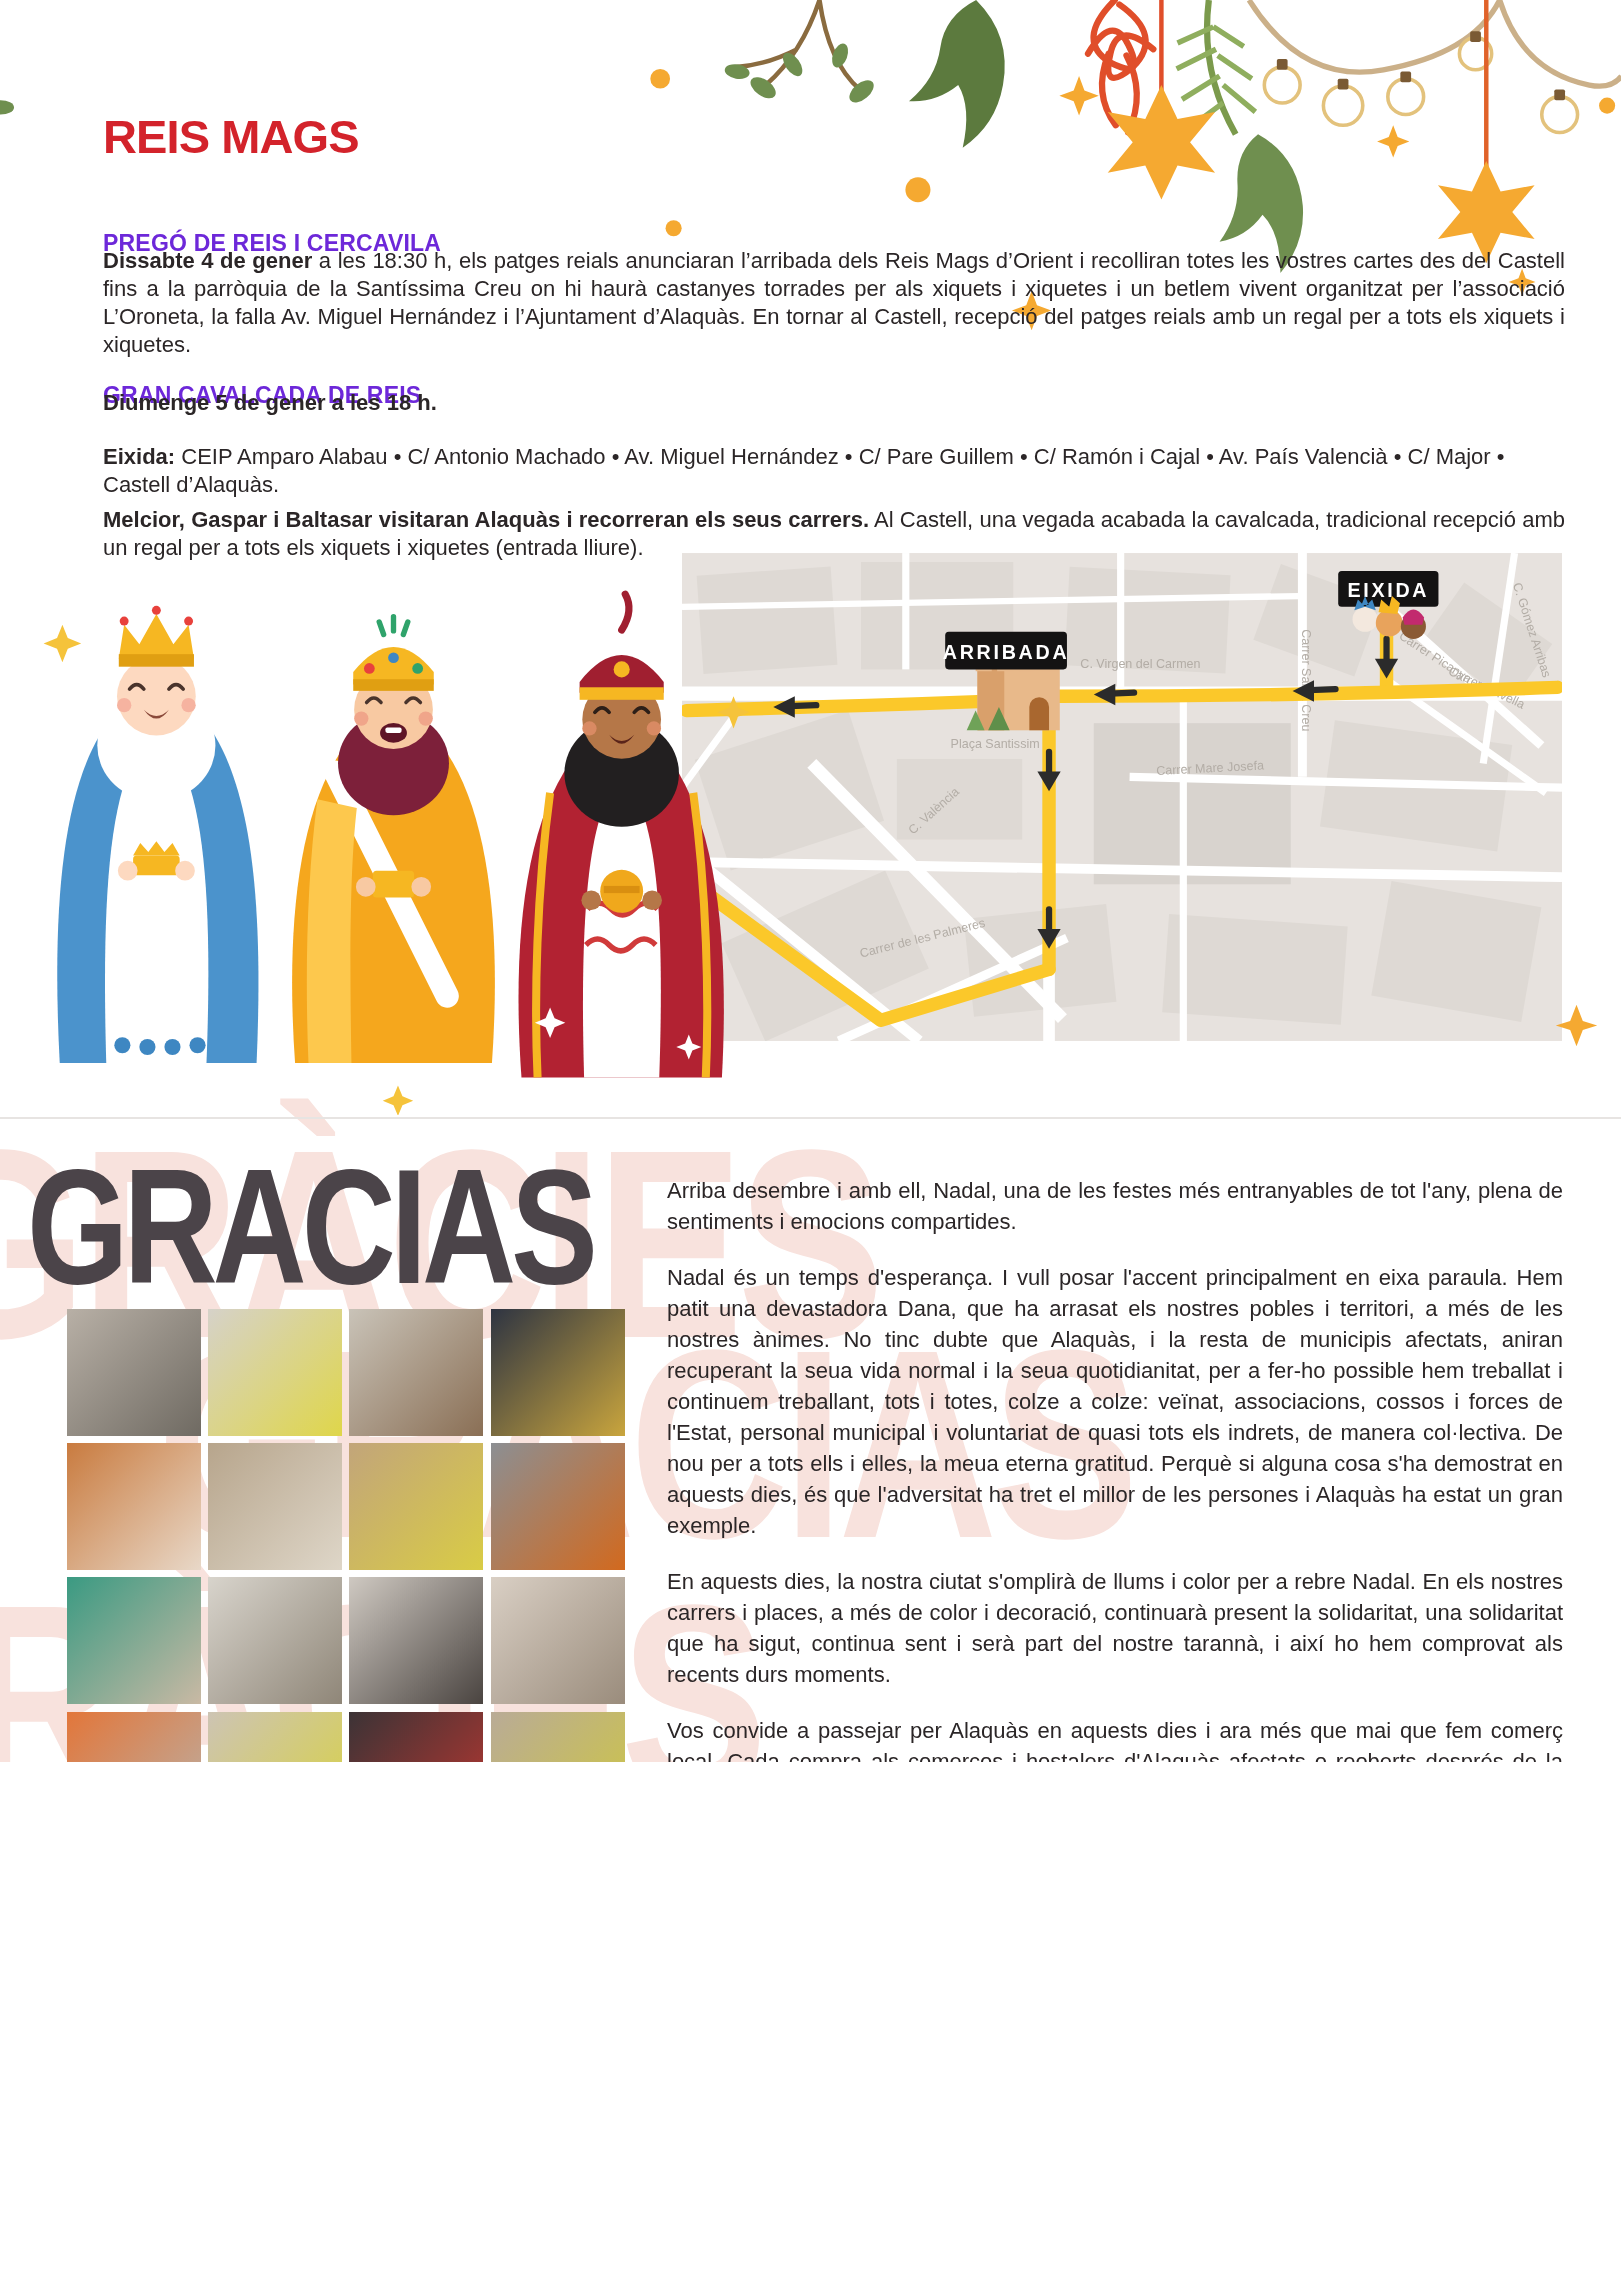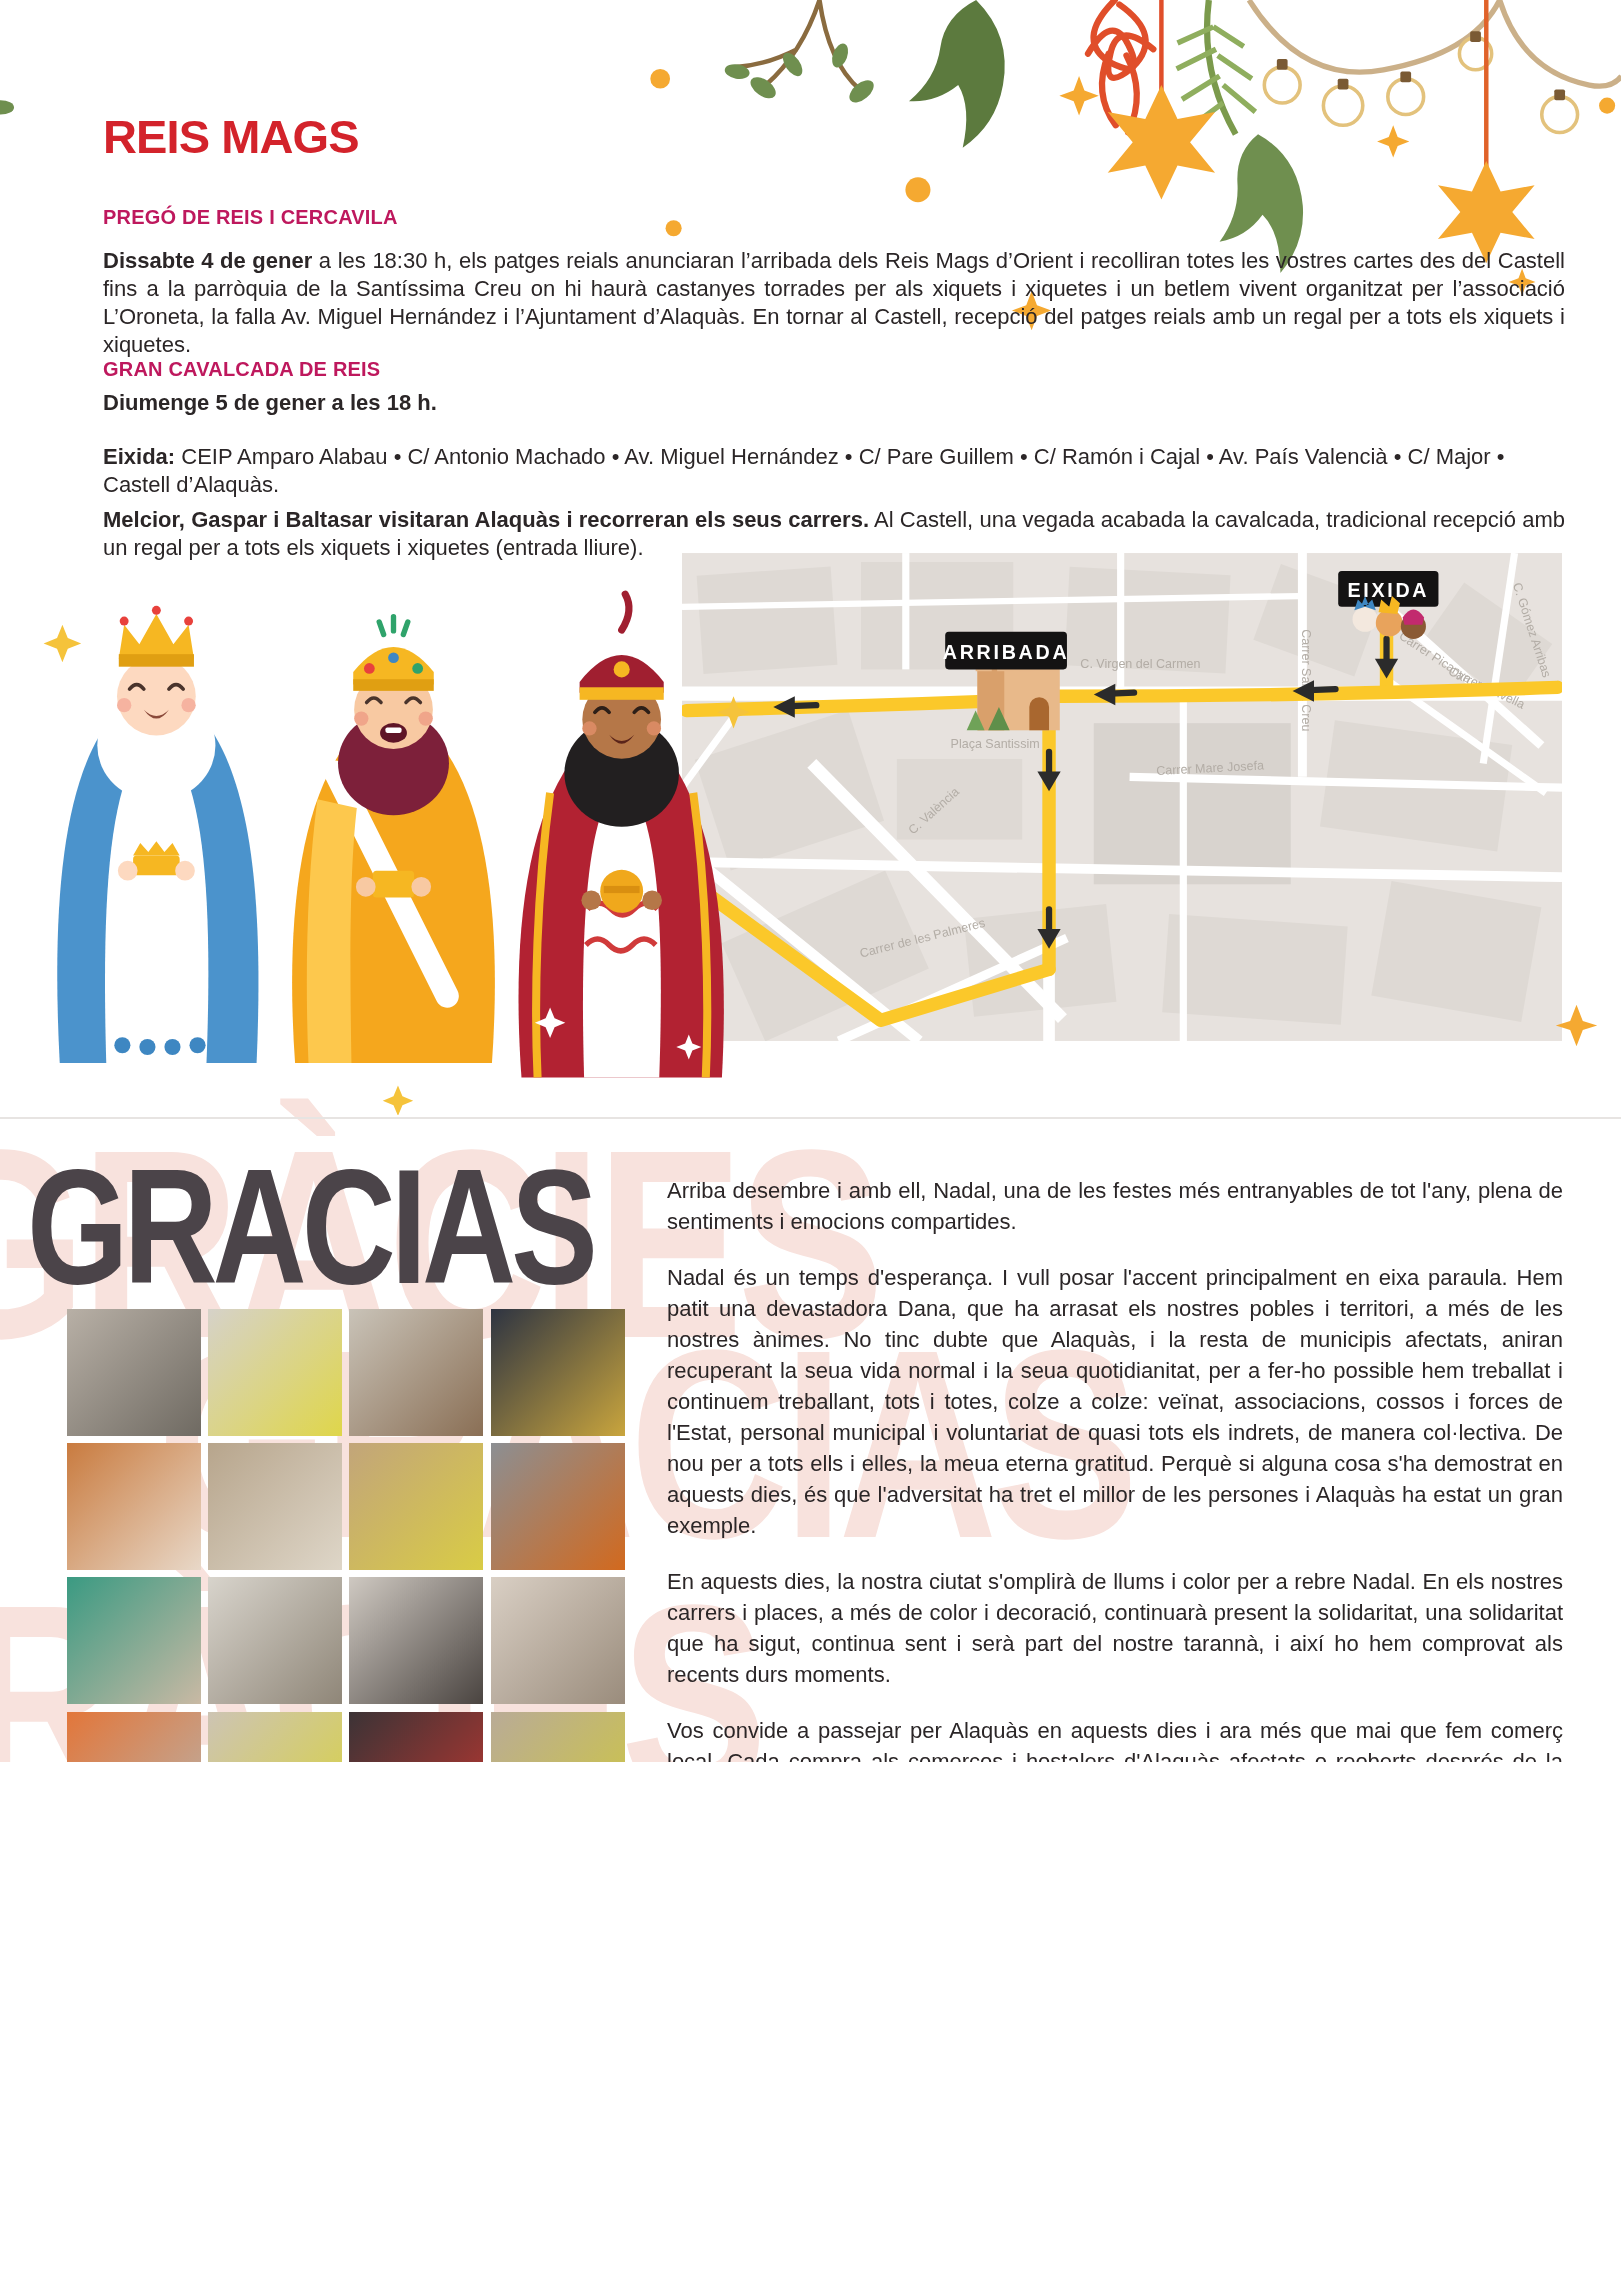--- a/index.html
+++ b/index.html
@@ -1,21 +1,21 @@
 <!DOCTYPE html>
 <html style="font-size:14.3px"><head>
 <meta charset="utf-8">
 <style>
   html,body{margin:0;padding:0;background:#fff;}
   #page{position:relative;width:1622px;height:1762px;background:#ffffff;overflow:hidden;
         font-family:"Liberation Sans", sans-serif;color:#2b2627;}
   
   .abs{position:absolute;}
   #reis-title{left:103px;top:109px;font-size:47px;font-weight:bold;color:#d3232b;letter-spacing:-0.9px;z-index:5;}
-  .red-sub{font-size:20px;font-weight:bold;color:#be185d;letter-spacing:0.2px;}
+  .red-sub{font-size:23px;font-weight:bold;color:#6d28d9;letter-spacing:0.2px;margin-top:24px;}
   #prego-head{left:103px;top:206px;z-index:5;}
   #prego-par{left:103px;top:225px;width:1462px;font-size:22px;line-height:28px;text-align:justify;z-index:5;}
   #cav-head{left:103px;top:358px;z-index:5;}
   #cav-date{left:103px;top:390px;font-size:22px;font-weight:bold;z-index:5;text-align:right;}
   #cav-eixida{left:103px;top:421px;width:1469px;font-size:22px;line-height:28px;z-index:5;}
   #cav-melcior{left:103px;top:484px;width:1462px;font-size:22px;line-height:28px;text-align:justify;z-index:5;}
   b,strong{font-weight:bold;}
   #divider{left:0;top:1117px;width:1622px;height:1.8px;background:#e7e4e2;z-index:4;}
   
   #top-decor{left:0;top:0;width:1622px;height:358px;z-index:3;}

